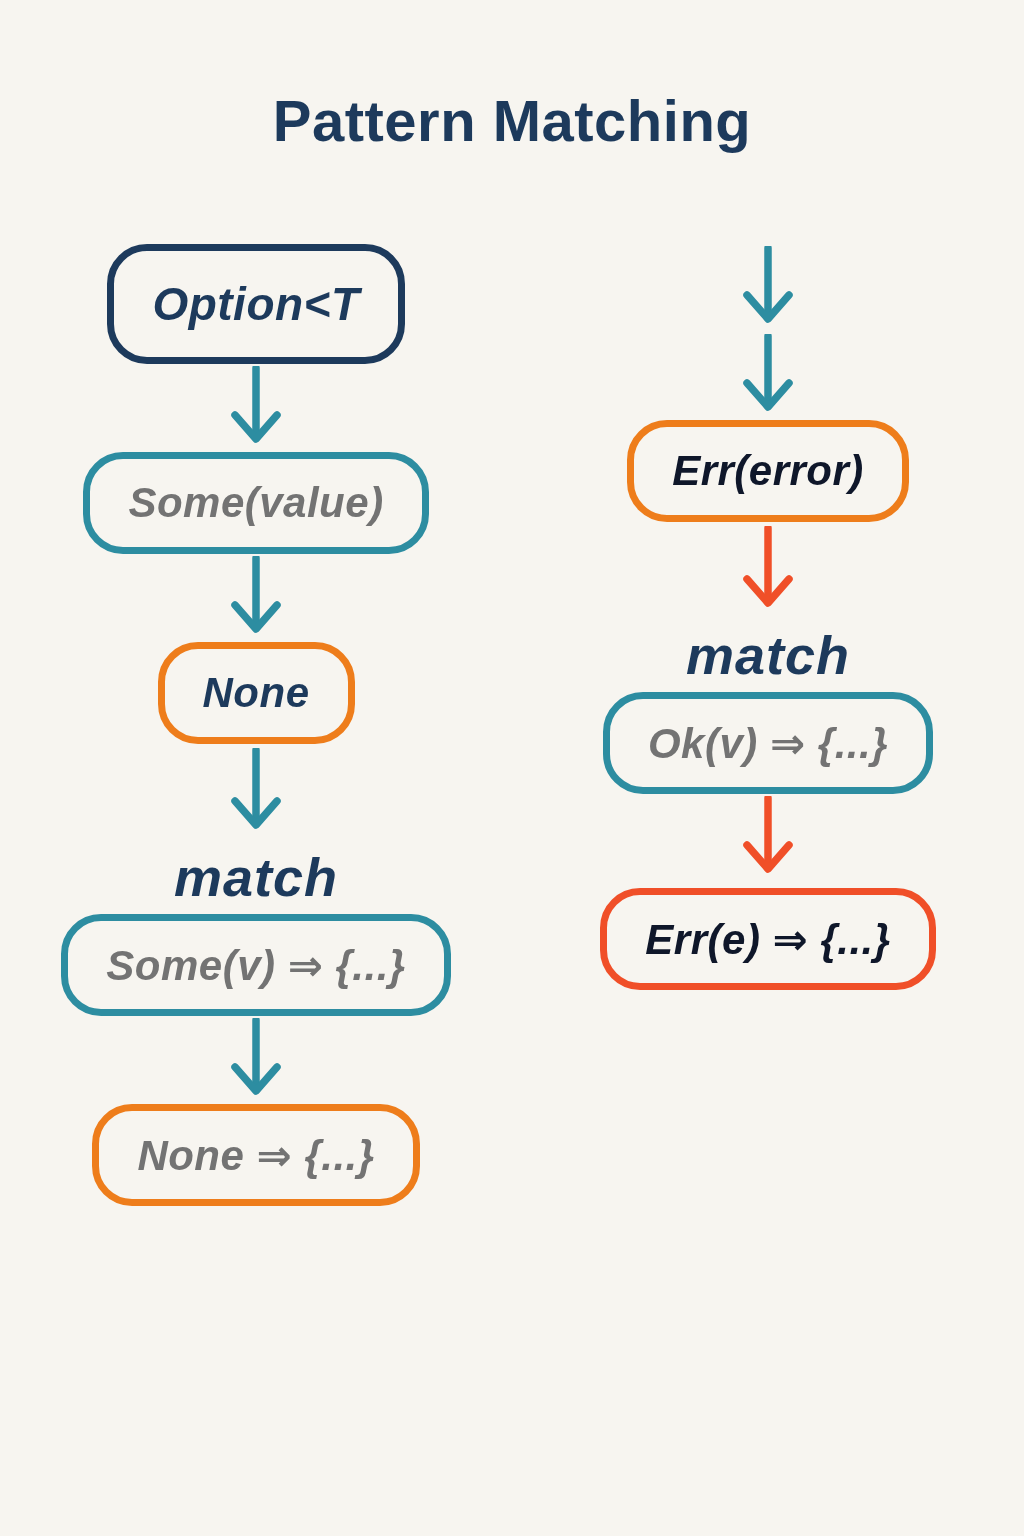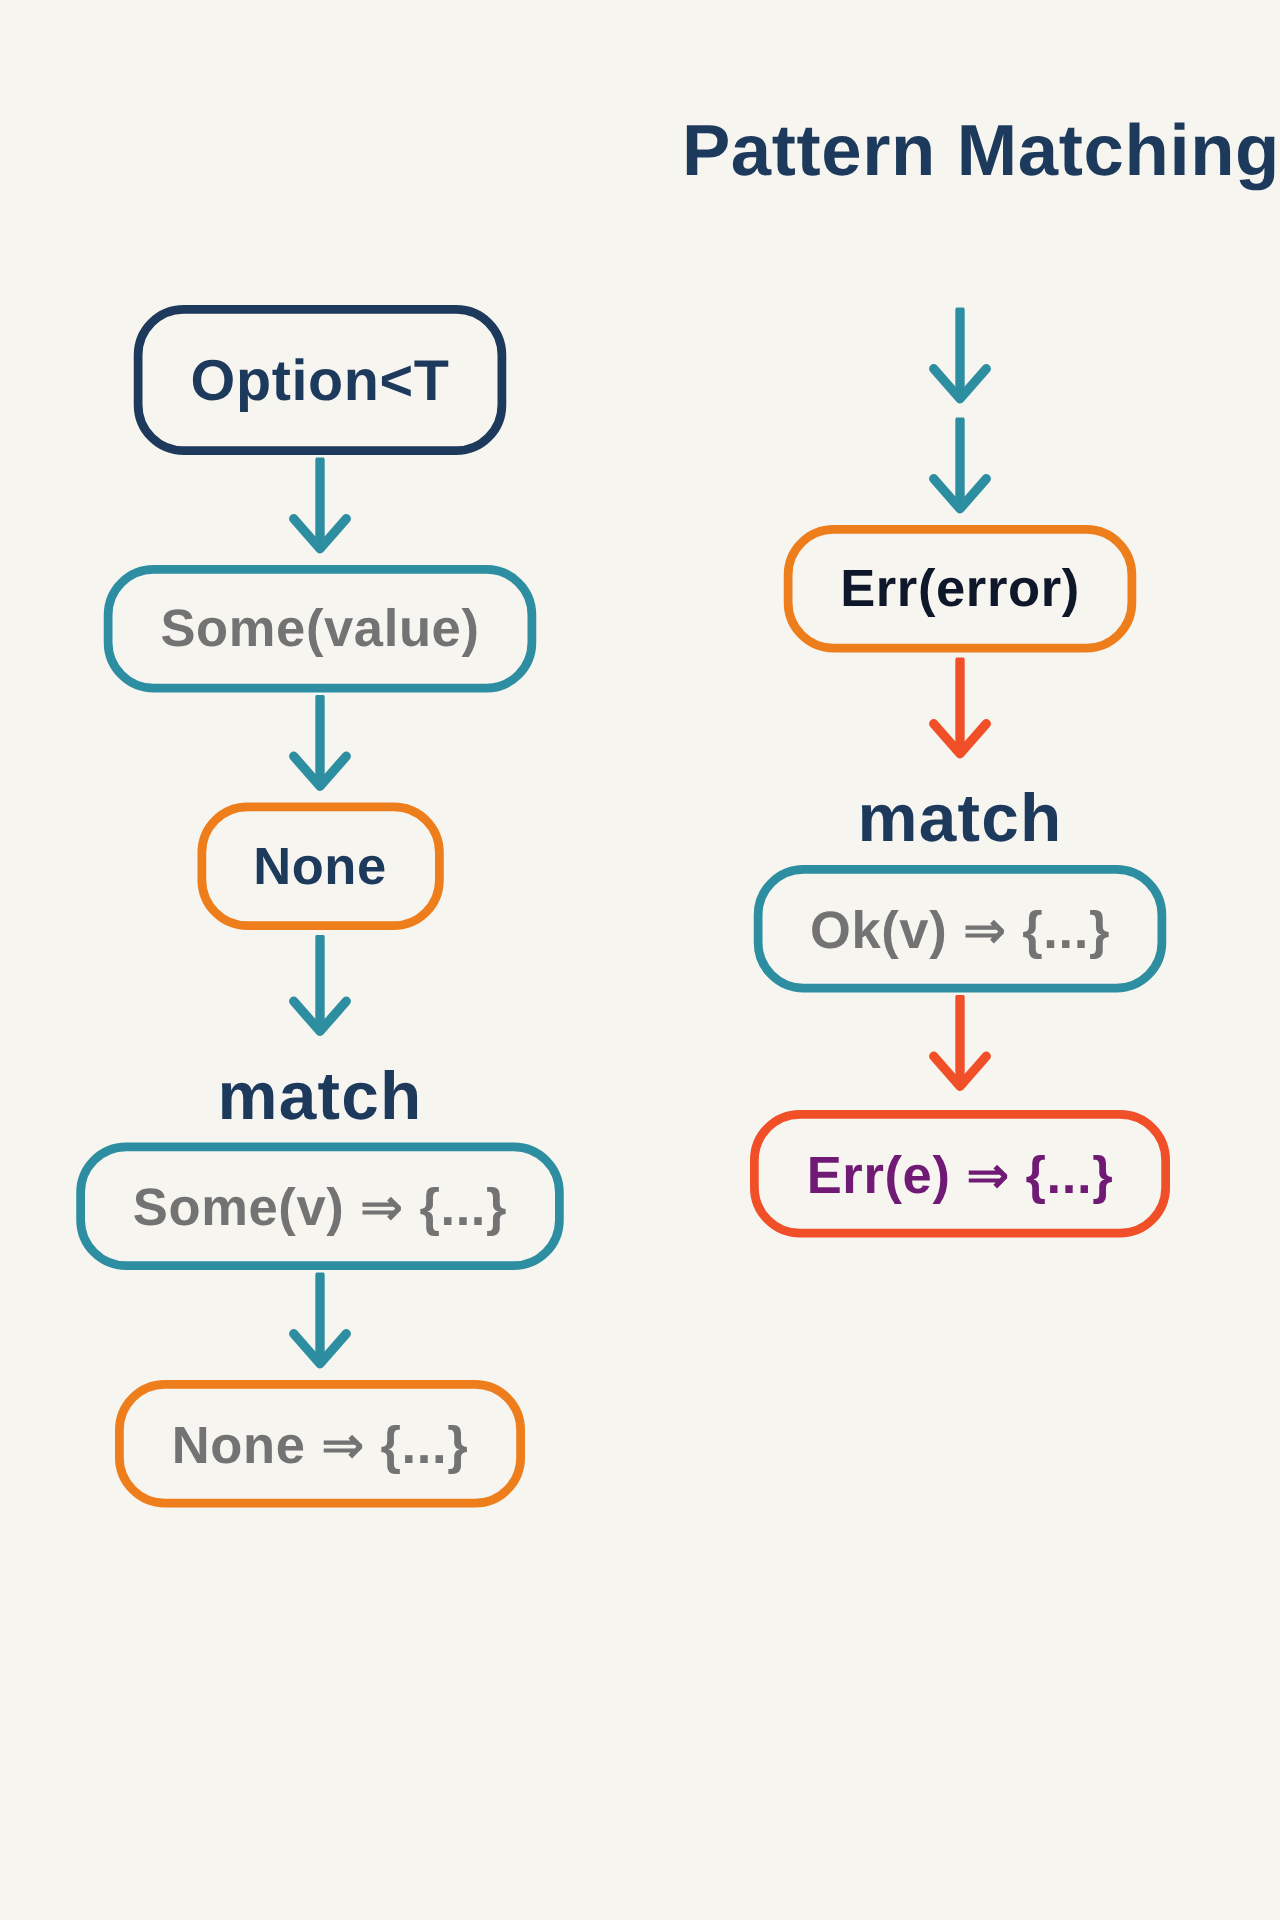--- a/index.html
+++ b/index.html
@@ -8,38 +8,39 @@
   }
   body {
     width: 1024px;
     height: 1536px;
     background: #f7f5f0;
     font-family: "Liberation Sans", "DejaVu Sans", sans-serif;
     overflow: hidden;
   }
   .page-title {
     margin: 82px auto 12px;
-    text-align: right;
+    text-align: center;
     font-size: 58px;
     line-height: 1.35;
     font-weight: bold;
     color: #1d3a5c;
     letter-spacing: 0.5px;
   }
   .page-title span { display: block; }
 
   .columns {
     display: flex;
     margin-top: 84px;
   }
   .column {
     width: 512px;
     display: flex;
     flex-direction: column;
     align-items: center;
+    font-style: italic;
   }
   .row {
     display: flex;
     align-items: center;
     justify-content: center;
   }
   .box-row    { height: 120px; }
   .box-row.small { height: 102px; }
   .arrow-row  { height: 88px; }
   .arrow-row.tall { height: 96px; }
@@ -63,21 +64,21 @@
   .node.big { font-size: 46px; }
 
   .border-navy   { border-color: #1d3a5c; }
   .border-teal   { border-color: #2d8da1; }
   .border-orange { border-color: #ee7d1b; justify-content: center; }
   .border-red    { border-color: #f04f28; }
 
   .text-navy   { color: #1d3a5c; }
   .text-teal   { color: #737373; }
   .text-orange { color: #0f172a; }
-  .text-red    { color: #701a75; margin-top: 12px; }
+  .text-red    { color: #0f172a; margin-top: 12px; }
 
   .match-label {
     font-size: 54px;
     font-weight: bold;
     color: #1d3a5c;
     letter-spacing: 1px;
   }
 
   .arrow {
     display: block;

